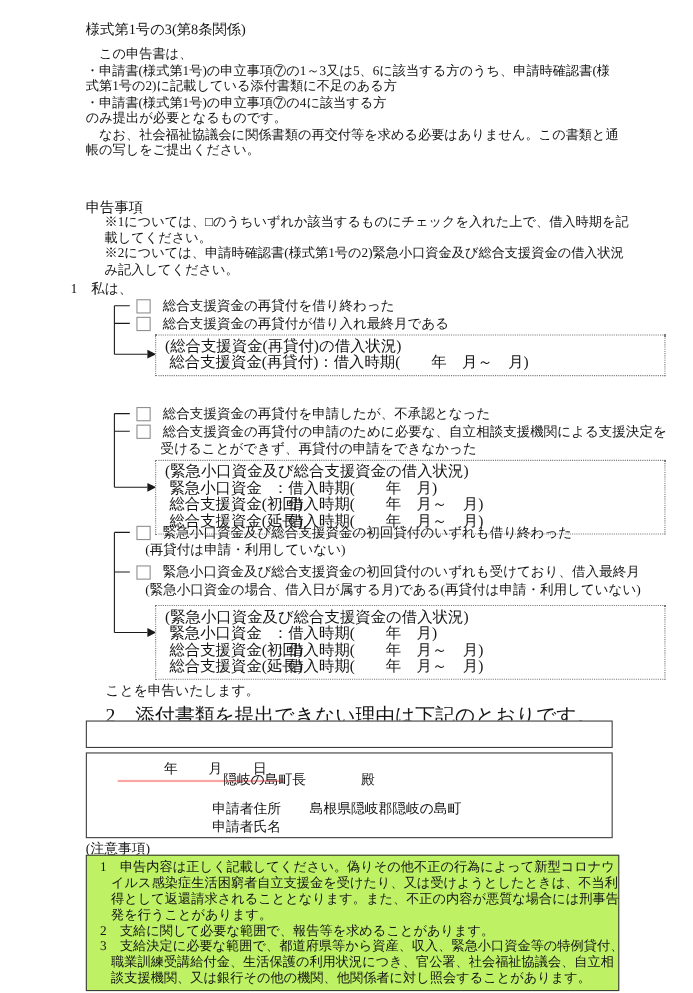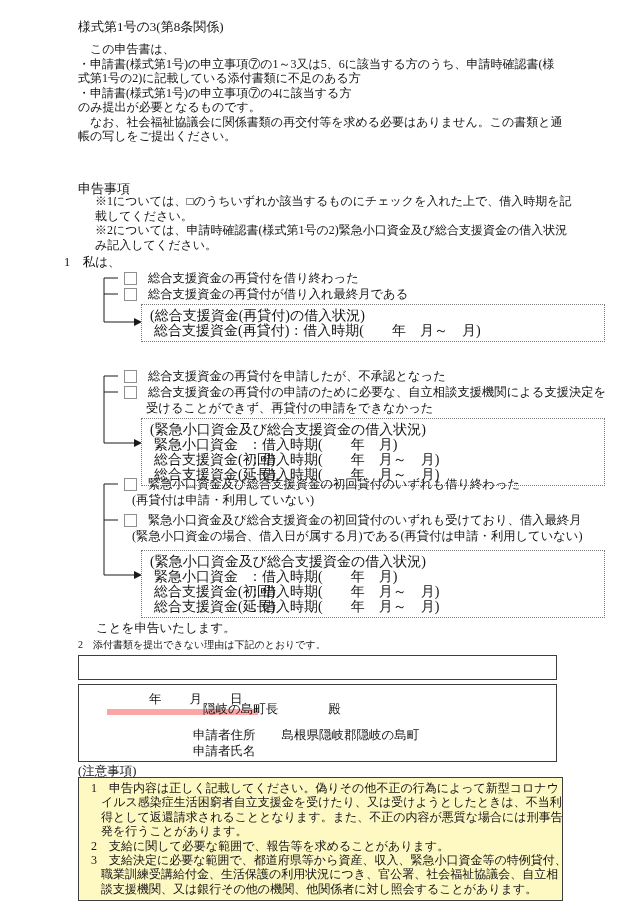--- a/index.html
+++ b/index.html
@@ -49,35 +49,35 @@
   .g2 .dotbox { top:50px; }
   .g3 .dotbox { top:74px; }
   .boxrow { padding-left:4px; }
   .rl { display:inline-block; width:94px; }
 
   .connector { position:absolute; left:-26px; top:0; }
   .connector line { stroke:#1a1a1a; stroke-width:1; }
   .connector polygon { fill:#1a1a1a; }
 
   .closing { top:620px; left:96px; font-size:12.5px; }
-  .sec2-title { top:638px; left:78px; font-size:10px; }
+  .sec2-title { top:638px; left:96px; font-size:18px; }
 
   .reason-box { top:655px; left:78px; width:477px; height:23px; border:1px solid #3d3d3d; background:#fff; }
 
   .addr-box { top:684px; left:78px; width:477px; height:76px; border:1px solid #3d3d3d; background:#fff; }
   .date-line { position:absolute; top:6px; left:28px; }
-  .date-underline { display:inline-block; padding:0 14px 1px 42px; border-bottom:6px solid #fca5a5; letter-spacing:1px; }
+  .date-underline { display:inline-block; padding:0 14px 1px 42px; border-bottom:2px solid #fca5a5; letter-spacing:1px; }
   .recipient { position:absolute; top:16px; left:76px; white-space:nowrap;margin-left:48px; }
   .addr-line { position:absolute; top:42px; left:114px; white-space:nowrap; }
   .addr-line .gap { display:inline-block; width:26px; }
   .name-line { position:absolute; top:58px; left:114px; }
 
   .cautions-heading { top:763px; left:78px; font-size:12.5px; }
   .cautions-box {
-    top:777px; left:78px; width:477px; border:1px solid #3d3d3d; background:#fef9c3;
+    top:777px; left:78px; width:477px; border:1px solid #3d3d3d; background:#bef264;
     padding:3px 6px 4px 0; font-size:12px; line-height:14.4px;
   }
   .c-num  { padding-left:12px; white-space:nowrap; }
   .c-cont { padding-left:22px; white-space:nowrap; }
 </style>
 </head>
 <body>
 
 <div class="page">
 

